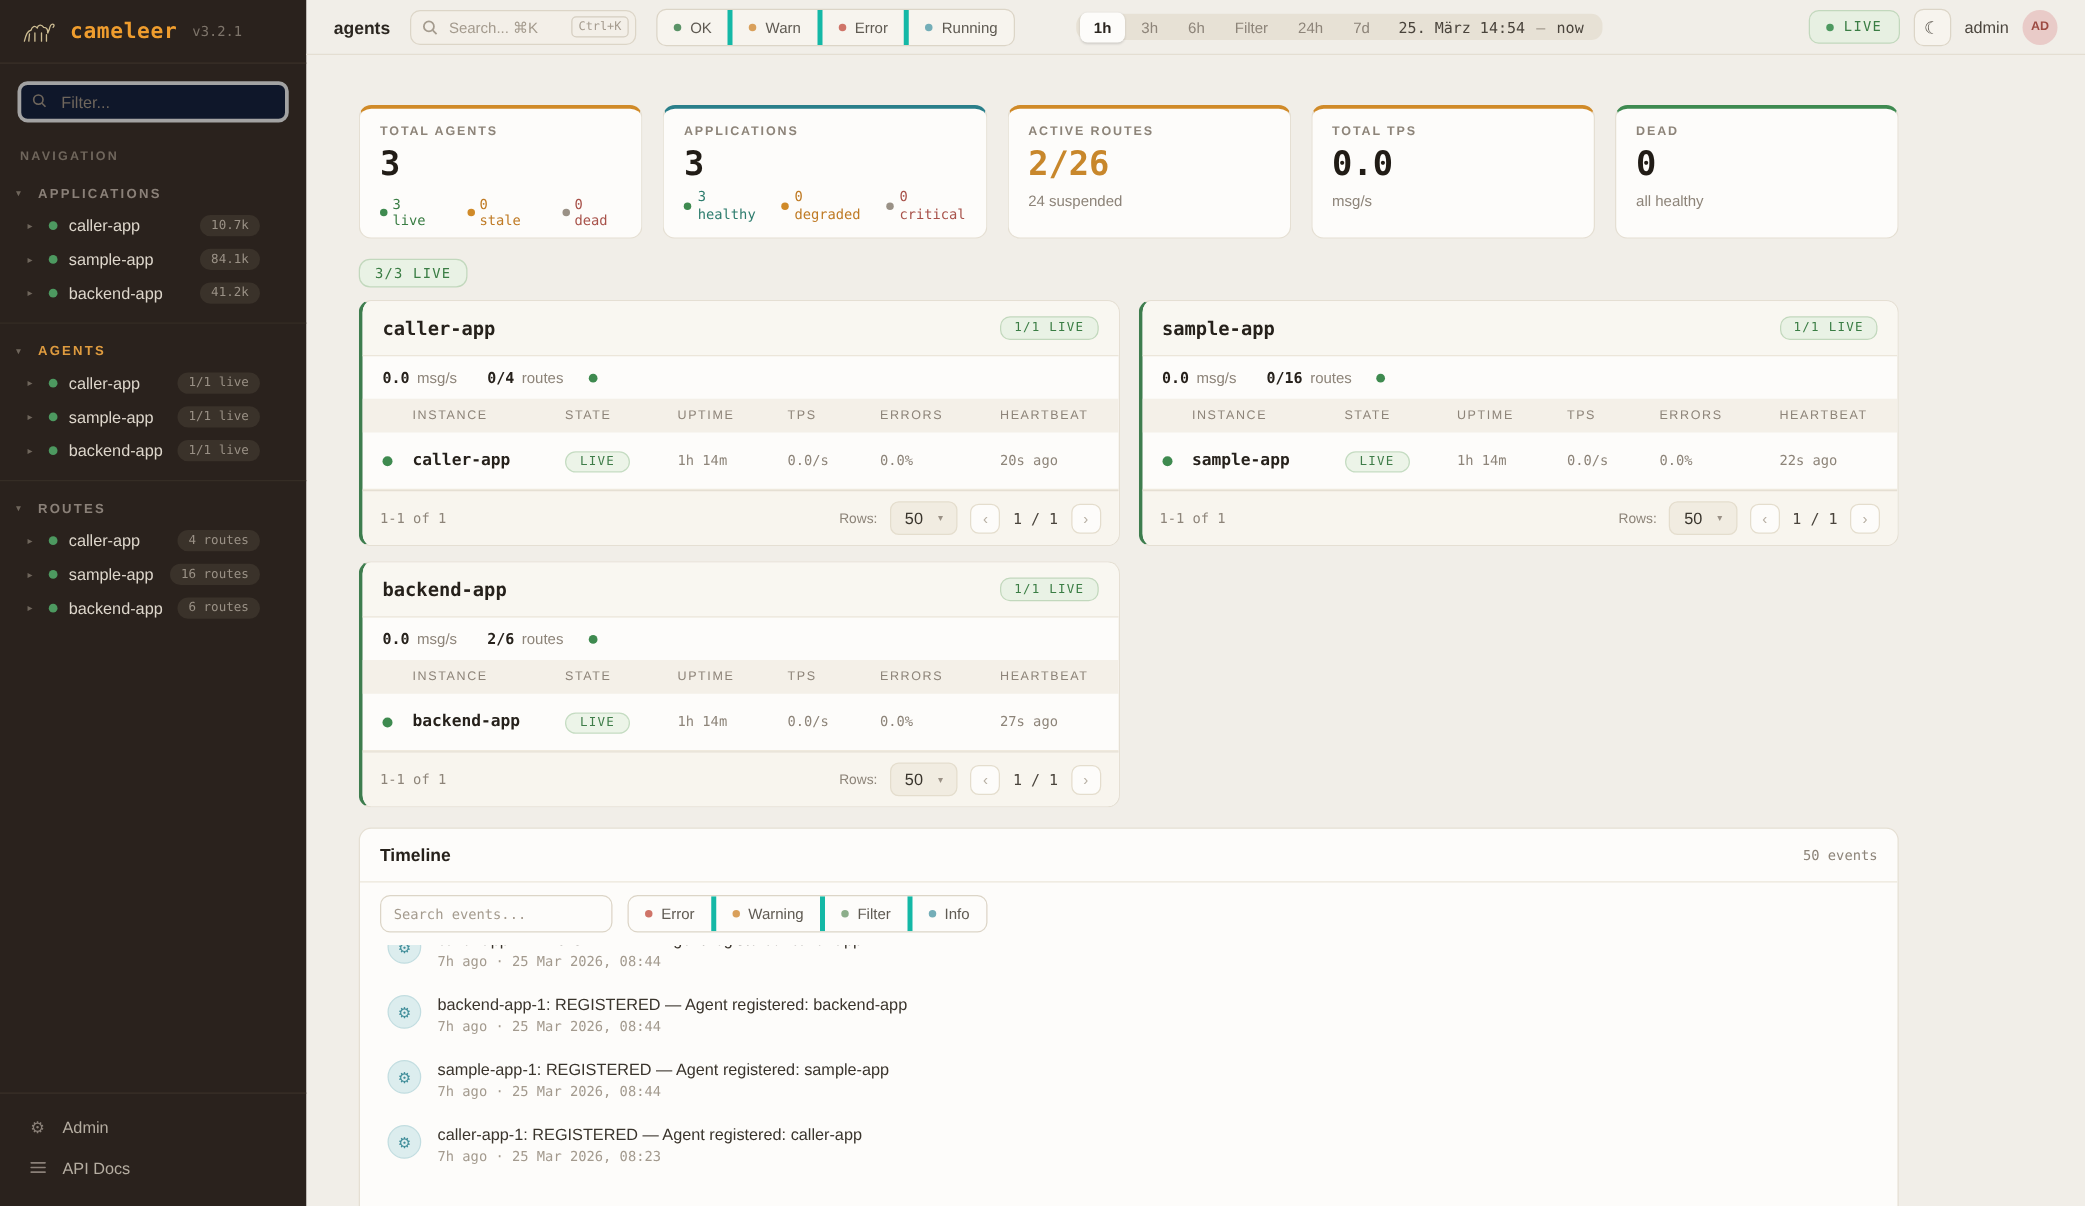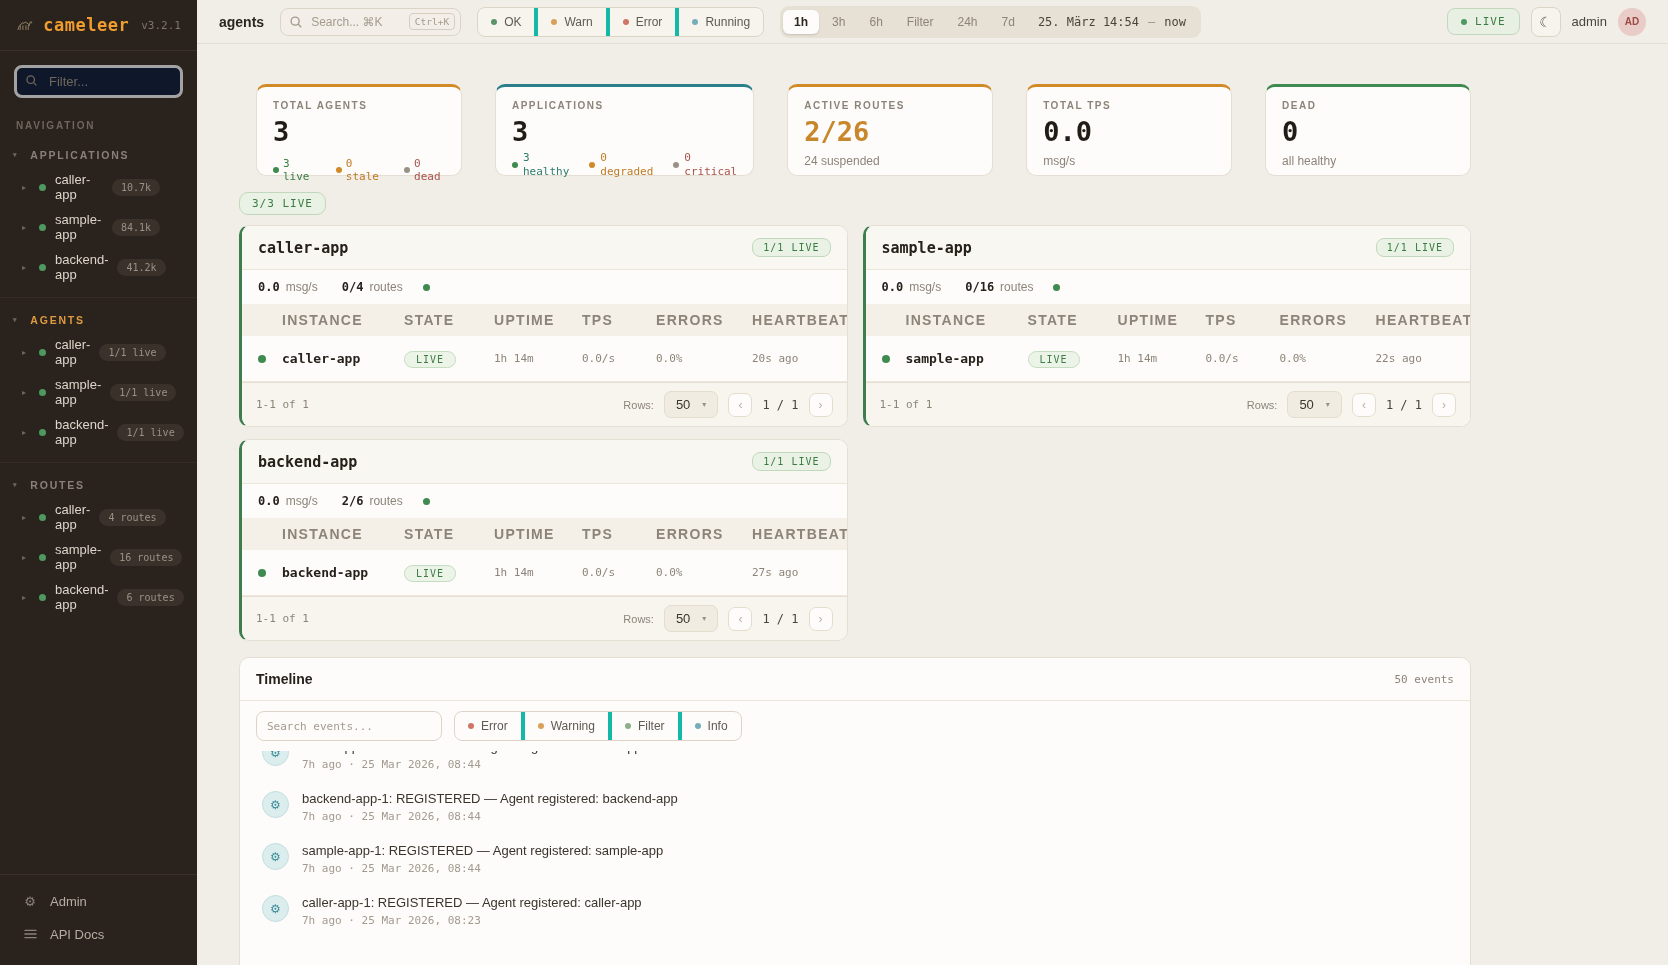--- a/index.html
+++ b/index.html
@@ -1,20 +1,20 @@
 <!DOCTYPE html>
 <html><head>
 <meta charset="utf-8">
 <style>
   * { margin:0; padding:0; box-sizing:border-box; }
   html,body { width:1668px; height:965px; overflow:hidden; }
   body { font-family:"Liberation Sans", sans-serif; background:#f1eee8; color:#2b2620; display:flex; }
 
   
-  .sidebar { width:197px; flex-shrink:0; background:#2a221d; display:flex; flex-direction:column; height:965px; }
+  .sidebar { width:245px; flex-shrink:0; background:#2a221d; display:flex; flex-direction:column; height:965px; }
   .sb-logo { display:flex; align-items:center; gap:10px; padding:13px 16px; border-bottom:1px solid #3a3129; }
   .brand { font-family:"DejaVu Sans Mono", monospace; font-weight:bold; color:#ef9d2e; font-size:17px; letter-spacing:.5px; }
   .version { font-family:"DejaVu Sans Mono", monospace; color:#7d746a; font-size:11px; margin-left:2px; }
   .sb-filter { margin:14px 14px 6px; position:relative; }
   .sb-filter input { width:100%; height:33px; background:#0f172a; border:3px solid #a3a3a3; border-radius:8px; color:#d8d2c8; font-size:13px; padding:0 10px 0 32px; outline:none; }
   .sb-filter input::placeholder { color:#6f665c; }
   .sb-filter svg { position:absolute; left:11px; top:9px; color:#6f665c; }
   .sb-navlabel { padding:16px 16px 2px; font-size:10px; font-weight:bold; letter-spacing:1.8px; color:#6f665c; }
   .sb-section { padding:8px 0 10px; }
   .sb-section + .sb-section { border-top:1px solid #352d25; }
@@ -36,36 +36,36 @@
   .tb-title { font-weight:bold; font-size:14px; color:#2b2620; }
   .tb-search { position:relative; width:181px; }
   .tb-search input { width:100%; height:28px; background:#f3efe8; border:1px solid #dcd5c7; border-radius:8px; font-size:12px; color:#4a443c; padding:0 52px 0 30px; outline:none; }
   .tb-search input::placeholder { color:#a49b8e; }
   .tb-search svg { position:absolute; left:9px; top:7px; color:#a49b8e; }
   .tb-kbd { position:absolute; right:6px; top:5px; border:1px solid #d5cec0; border-radius:4px; font-family:"DejaVu Sans Mono", monospace; font-size:9.5px; color:#a49b8e; padding:2px 5px; }
   .chips { display:flex; align-items:stretch; border:1px solid #dcd5c7; border-radius:8px; background:#f7f4ee; height:30px; overflow:hidden; }
   .chip { display:flex; align-items:center; gap:7px; padding:0 13px; font-size:12px; color:#5f5a52; cursor:pointer; }
   .chip + .chip { border-left:4px solid #14b8a6; }
   .chip-dot { width:6px; height:6px; border-radius:50%; flex-shrink:0; }
-  .tb-time { display:flex; align-items:center; background:#e7e1d5; border-radius:9px; padding:3px; height:32px; gap:2px; }
+  .tb-time { display:flex; align-items:center; background:#e7e1d5; border-radius:9px; padding:3px; height:21px; gap:2px;margin-left:33px; }
   .tb-range { padding:5px 11px; font-size:12px; color:#8d8479; border-radius:6px; cursor:pointer; white-space:nowrap; }
   .tb-range.active { background:#fdfcfa; color:#2b2620; font-weight:bold; box-shadow:0 1px 2px rgba(0,0,0,.15); }
   .tb-date { font-family:"DejaVu Sans Mono", monospace; font-size:12px; color:#4a443c; display:flex; align-items:center; gap:9px; padding:0 12px 0 10px; }
   .tb-date .sep { color:#9a9186; }
   .tb-right { margin-left:auto; display:flex; align-items:center; gap:11px; }
   .live-badge { display:inline-flex; align-items:center; gap:8px; background:#e7f0e2; border:1px solid #c2d8bd; border-radius:8px; padding:6px 13px; font-family:"DejaVu Sans Mono", monospace; font-size:11px; color:#3a7d44; letter-spacing:1px; }
   .live-dot { width:6px; height:6px; border-radius:50%; background:#4d9960; }
   .tb-moon { width:30px; height:30px; border:1px solid #dcd5c7; border-radius:8px; background:#f7f4ee; display:flex; align-items:center; justify-content:center; color:#5f5a52; font-size:14px; cursor:pointer; }
   .tb-user { font-size:13px; color:#4a443c; }
   .tb-avatar { width:28px; height:28px; border-radius:50%; background:#e9cbc8; color:#9c4a42; font-size:10px; font-weight:bold; display:flex; align-items:center; justify-content:center; cursor:pointer; }
 
   
   .content { width:1232px; margin:40px 0 0 42px; }
   .stats-row { display:flex; gap:16px; }
-  .stat-card { flex:1; background:#fdfcfa; border:1px solid #e5dfd3; border-top:3px solid #d08a28; border-radius:10px; padding:13px 16px; height:92px;margin-left:17px; }
+  .stat-card { flex:1; background:#fdfcfa; border:1px solid #e5dfd3; border-top:3px solid #d08a28; border-radius:10px; padding:13px 16px; height:107px; }
   .stat-label { font-size:10px; font-weight:bold; letter-spacing:1.5px; color:#8d8479; }
   .stat-value { font-family:"DejaVu Sans Mono", monospace; font-weight:bold; font-size:27px; color:#211c16; margin-top:7px; line-height:1; }
   .stat-legend { display:flex; gap:22px; margin-top:12px; font-family:"DejaVu Sans Mono", monospace; font-size:11px; }
   .leg-item { display:flex; align-items:center; gap:4px; }
   .leg-dot { width:6px; height:6px; border-radius:50%; flex-shrink:0; }
   .stat-legend2 { display:flex; gap:20px; margin-top:6px; font-family:"DejaVu Sans Mono", monospace; font-size:11px; }
   .leg2-item { display:flex; align-items:center; gap:5px; }
   .leg2-col { display:flex; flex-direction:column; line-height:1.3; }
   .stat-sub { font-size:12px; color:#8d8479; margin-top:9px; }
 
@@ -75,21 +75,21 @@
   .app-card { background:#fdfcfa; border:1px solid #e5dfd3; border-left:3px solid #3e7d4e; border-radius:10px; overflow:hidden; }
   .app-head { display:flex; justify-content:space-between; align-items:center; padding:12px 16px; border-bottom:1px solid #ece6da; background:#f9f7f1; }
   .app-title { font-family:"DejaVu Sans Mono", monospace; font-weight:bold; font-size:15px; color:#26211b; }
   .app-badge { display:inline-flex; align-items:center; background:#e9f2e5; border:1px solid #c2d8bd; border-radius:8px; padding:3px 10px; font-family:"DejaVu Sans Mono", monospace; font-size:10px; color:#3a7d44; letter-spacing:1px; }
   .app-stats { display:flex; align-items:center; padding:10px 16px; font-size:12px; gap:6px; }
   .as-val { font-family:"DejaVu Sans Mono", monospace; font-weight:bold; color:#26211b; }
   .as-unit { color:#8d8479; }
   .as-gap { width:12px; }
   .as-dot { width:7px; height:7px; border-radius:50%; background:#3e8a4f; margin-left:14px; }
   .tbl-head, .tbl-row { display:grid; grid-template-columns:40px 122px 90px 88px 74px 96px 1fr; align-items:center; }
-  .tbl-head { background:#f4f0e8; padding:8px 0; font-size:14px; font-weight:bold; letter-spacing:1.3px; color:#8d8479; }
+  .tbl-head { background:#f4f0e8; padding:8px 0; font-size:10px; font-weight:normal; letter-spacing:1.3px; color:#8d8479; }
   .tbl-row { padding:13px 0; border-bottom:1px solid #efe9dd; }
   .td-dot { width:8px; height:8px; border-radius:50%; background:#3e8a4f; margin:0 auto; }
   .td-name { font-family:"DejaVu Sans Mono", monospace; font-weight:bold; font-size:13px; color:#26211b; }
   .td-pill { display:inline-flex; background:#ecf4e8; border:1px solid #c5dcc2; border-radius:999px; padding:2px 11px; font-family:"DejaVu Sans Mono", monospace; font-size:10px; color:#3f7d49; letter-spacing:1px; }
   .td-val { font-family:"DejaVu Sans Mono", monospace; font-size:11px; color:#8d8479; }
   .app-foot { display:flex; align-items:center; padding:8px 14px; border-top:1px solid #e5dfd3; background:#f8f5ee; }
   .af-range { font-family:"DejaVu Sans Mono", monospace; font-size:11px; color:#8d8479; }
   .af-right { margin-left:auto; display:flex; align-items:center; gap:10px; }
   .af-rows-label { font-size:11px; color:#8d8479; }
   .af-select { display:flex; align-items:center; gap:12px; background:#f1ece1; border:1px solid #e4ddcd; border-radius:7px; padding:5px 11px; font-size:13px; color:#3a352d; cursor:pointer; }

